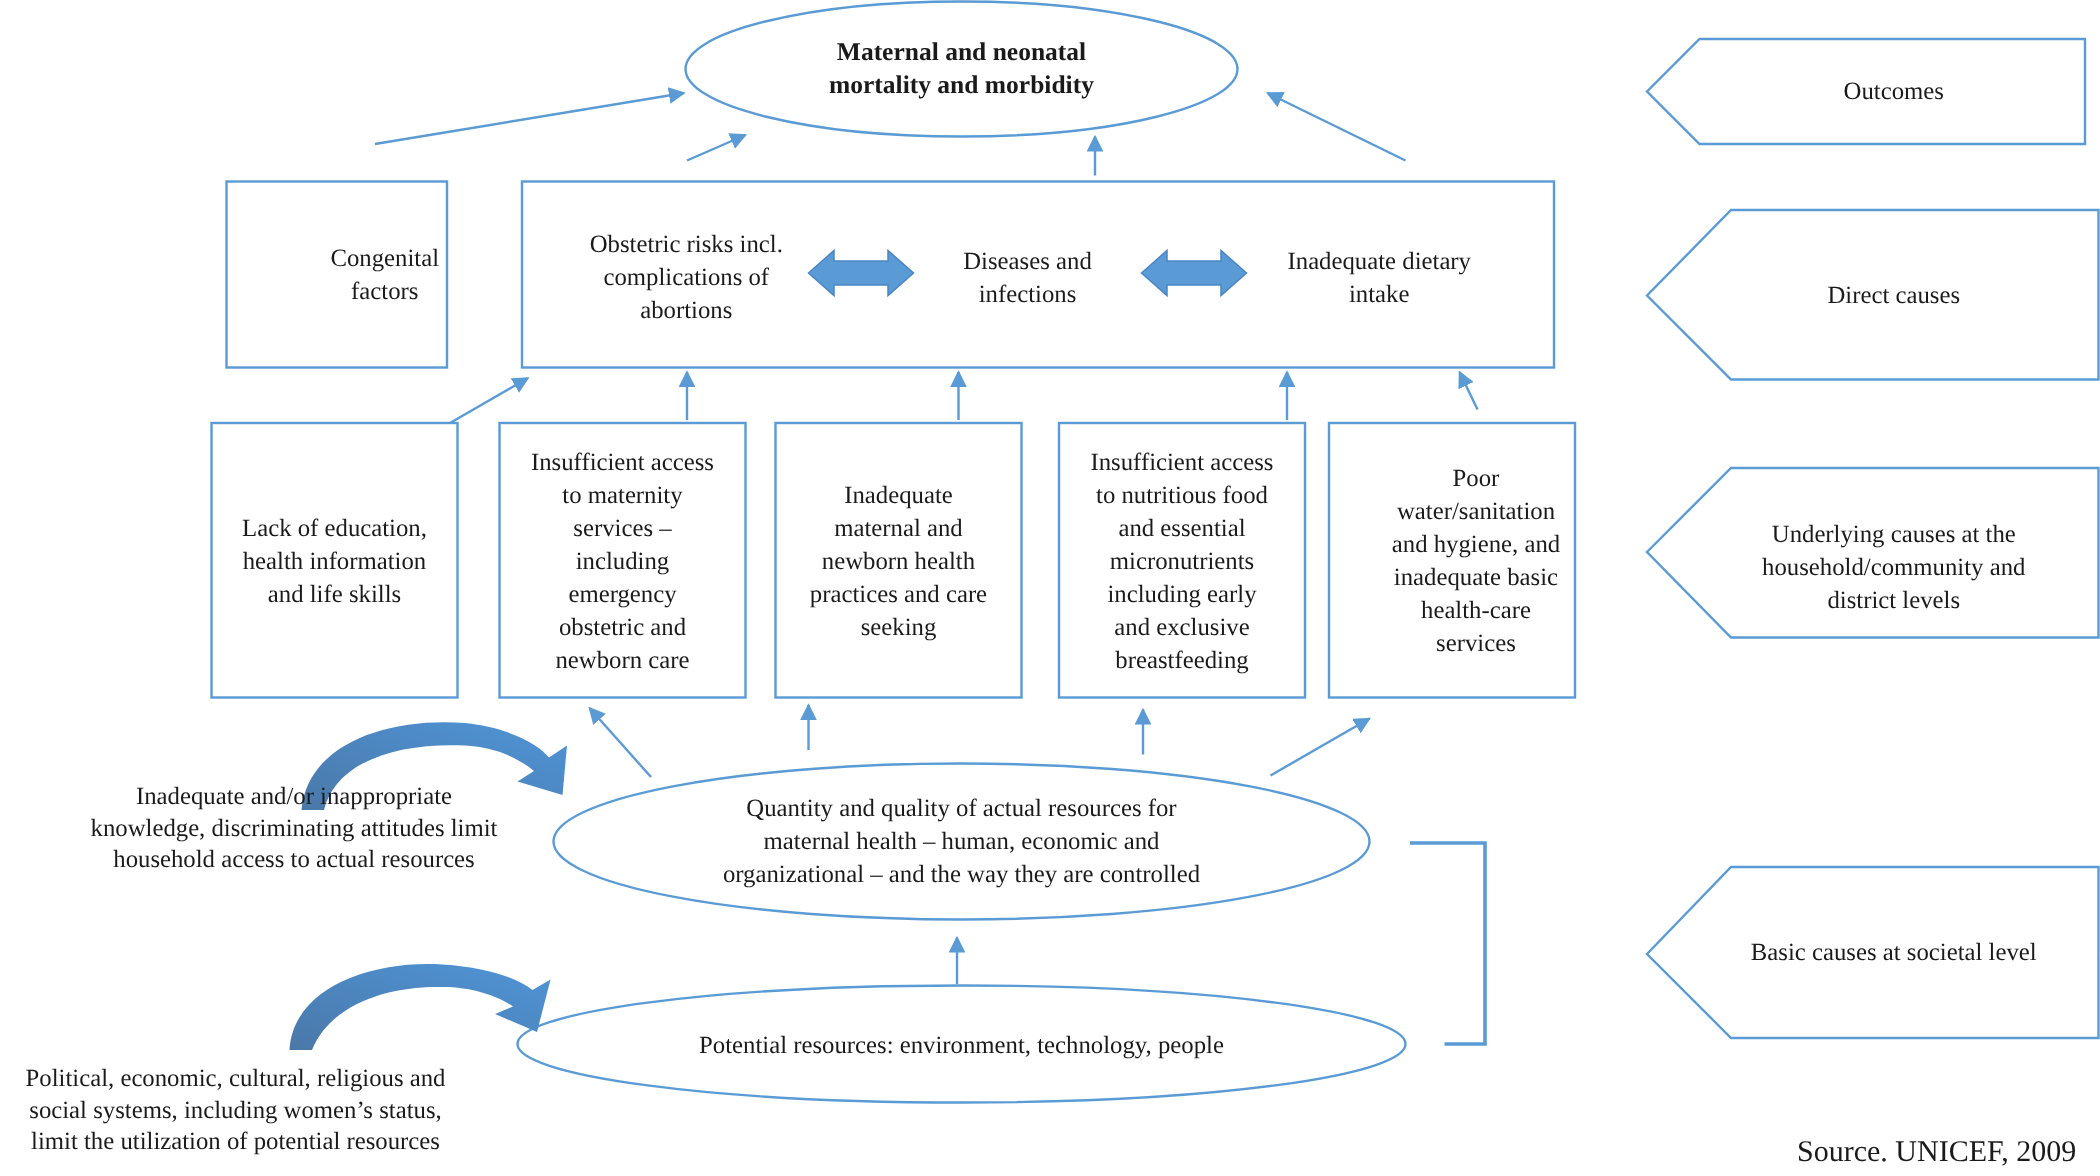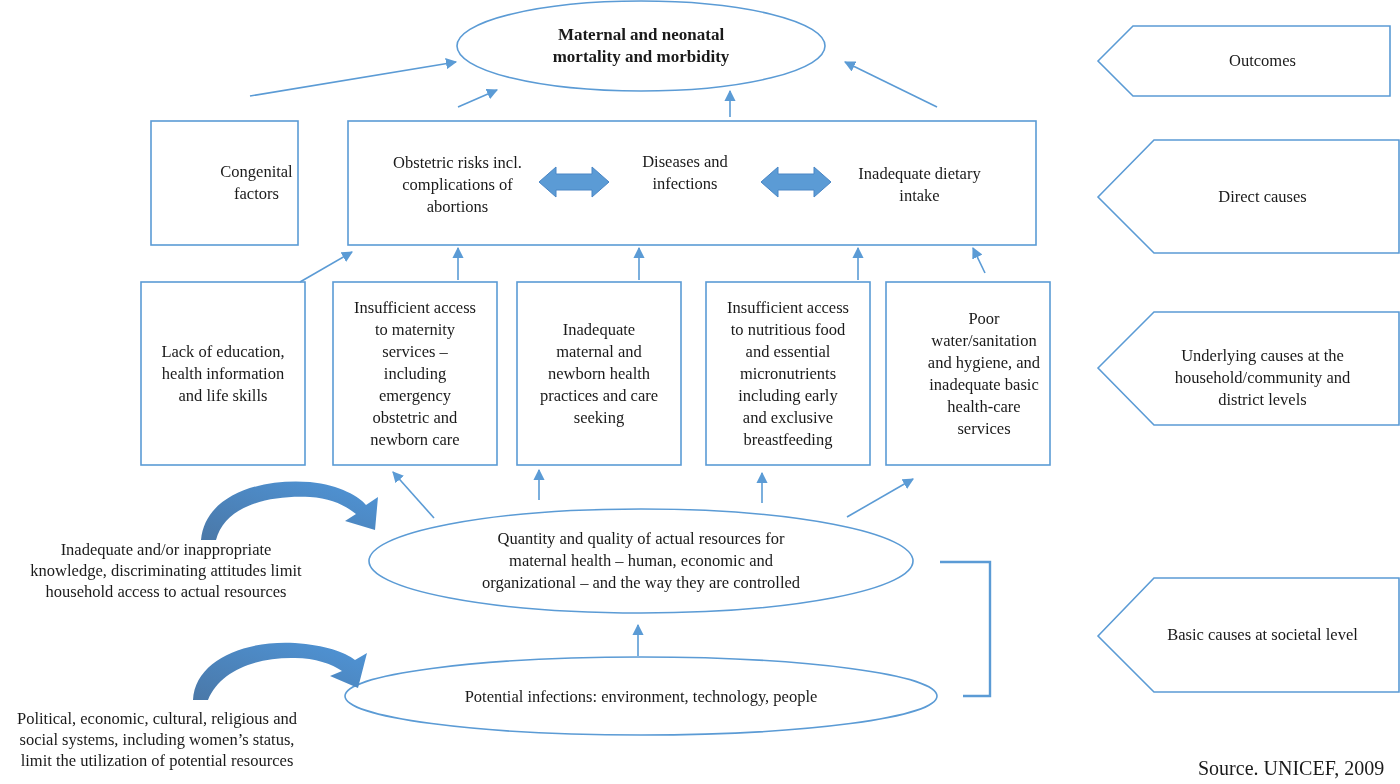--- a/index.html
+++ b/index.html
@@ -75,21 +75,21 @@
 </svg>
 
 <div class="txt bold" style="left:470px;top:22px;width:342px;height:48px;">Maternal and neonatal
 mortality and morbidity</div>
 <div class="txt" style="left:152px;top:122px;width:145px;height:122px;margin-left:32px;">Congenital
 factors</div>
 
 <div class="txt" style="left:365px;top:140px;width:185px;height:90px;">Obstetric risks incl.
 complications of
 abortions</div>
-<div class="txt" style="left:610px;top:128px;width:150px;height:90px;text-align:center;">Diseases and
+<div class="txt" style="left:610px;top:140px;width:150px;height:90px;text-align:center;">Diseases and
 infections</div>
 <div class="txt" style="left:832px;top:140px;width:175px;height:90px;">Inadequate dietary
 intake</div>
 
 <div class="txt" style="left:142px;top:283px;width:162px;height:181px;">Lack of education,
 health information
 and life skills</div>
 <div class="txt" style="left:334px;top:283px;width:162px;height:181px;">Insufficient access
 to maternity
 services –
@@ -112,23 +112,23 @@
 <div class="txt" style="left:887px;top:283px;width:194px;height:181px;">Poor
 water/sanitation
 and hygiene, and
 inadequate basic
 health-care
 services</div>
 
 <div class="txt" style="left:400px;top:525px;width:482px;height:72px;">Quantity and quality of actual resources for
 maternal health – human, economic and
 organizational – and the way they are controlled</div>
-<div class="txt" style="left:380px;top:684px;width:522px;height:26px;">Potential infections: environment, technology, people</div>
+<div class="txt" style="left:380px;top:684px;width:522px;height:26px;">Potential resources: environment, technology, people</div>
 
-<div class="left-note" style="left:0px;top:539px;width:332px;">Inadequate and/or inappropriate
+<div class="left-note" style="left:0px;top:520px;width:332px;padding-left:30px;">Inadequate and/or inappropriate
 knowledge, discriminating attitudes limit
 household access to actual resources</div>
 <div class="left-note" style="left:0px;top:708px;width:314px;">Political, economic, cultural, religious and
 social systems, including women’s status,
 limit the utilization of potential resources</div>
 
 <div class="txt" style="left:1150px;top:26px;width:225px;height:70px;">Outcomes</div>
 <div class="txt" style="left:1150px;top:140px;width:225px;height:113px;">Direct causes</div>
 <div class="txt" style="left:1150px;top:312px;width:225px;height:132px;">Underlying causes at the
 household/community and

